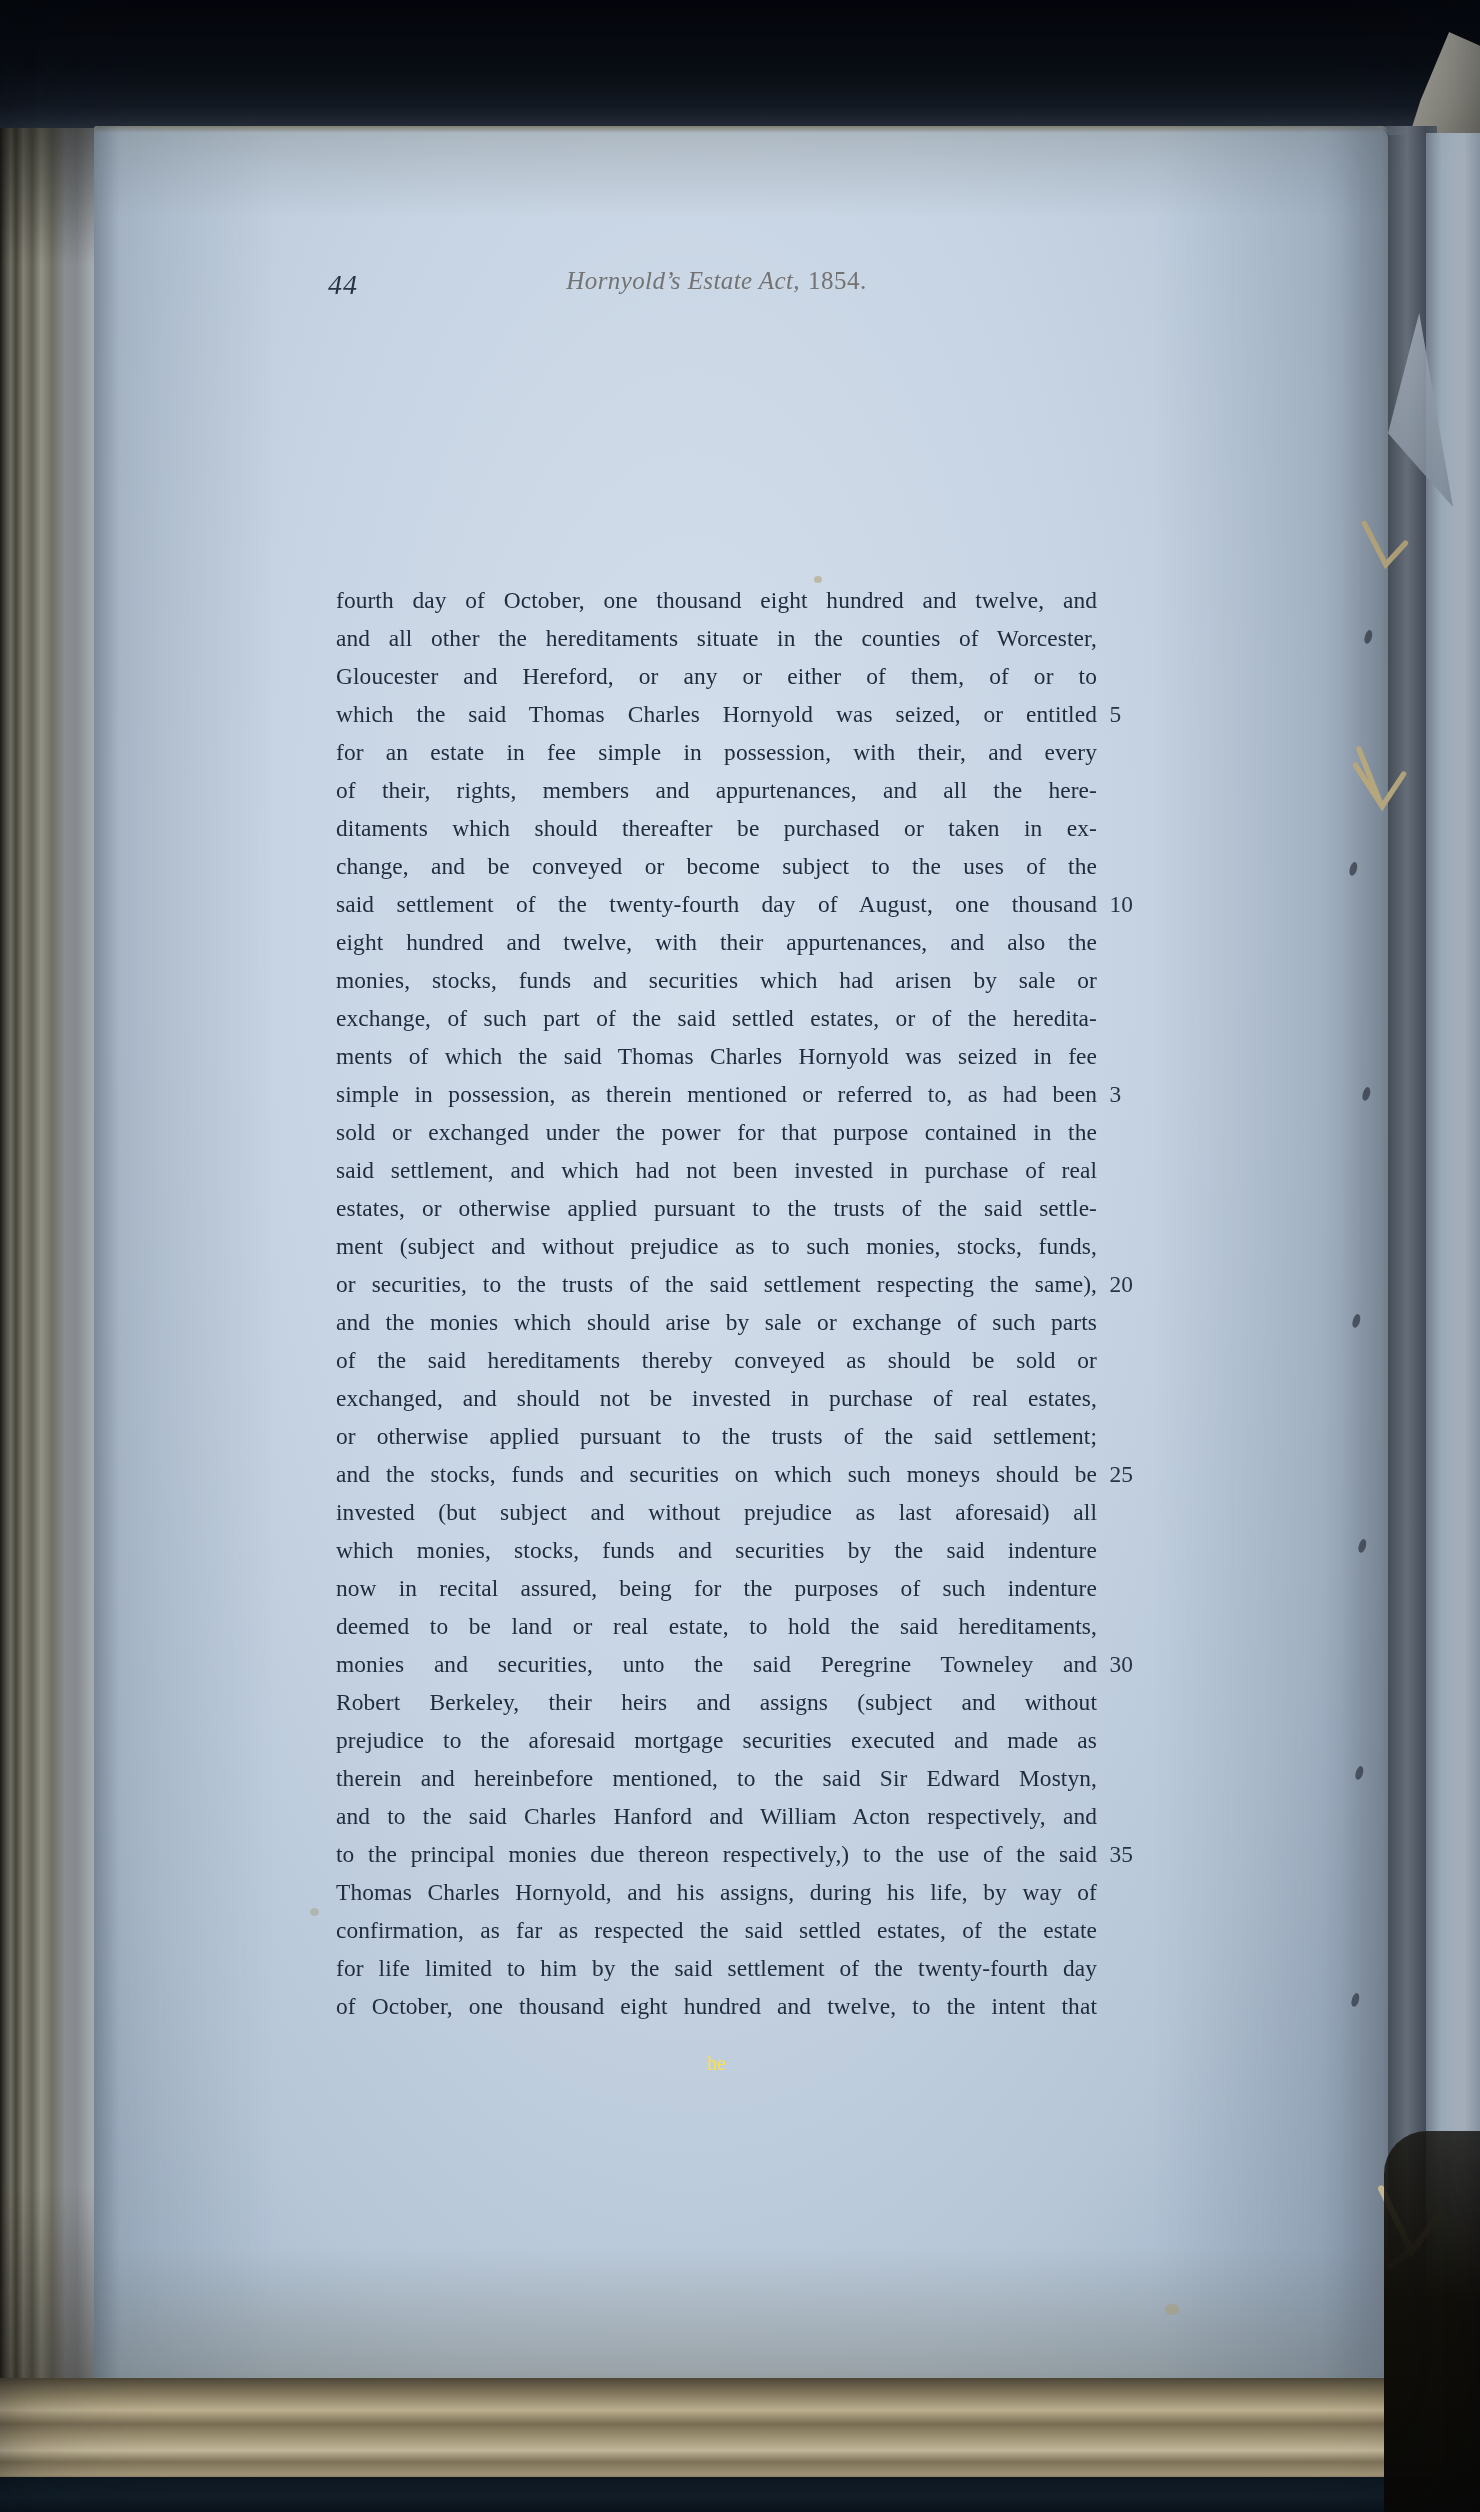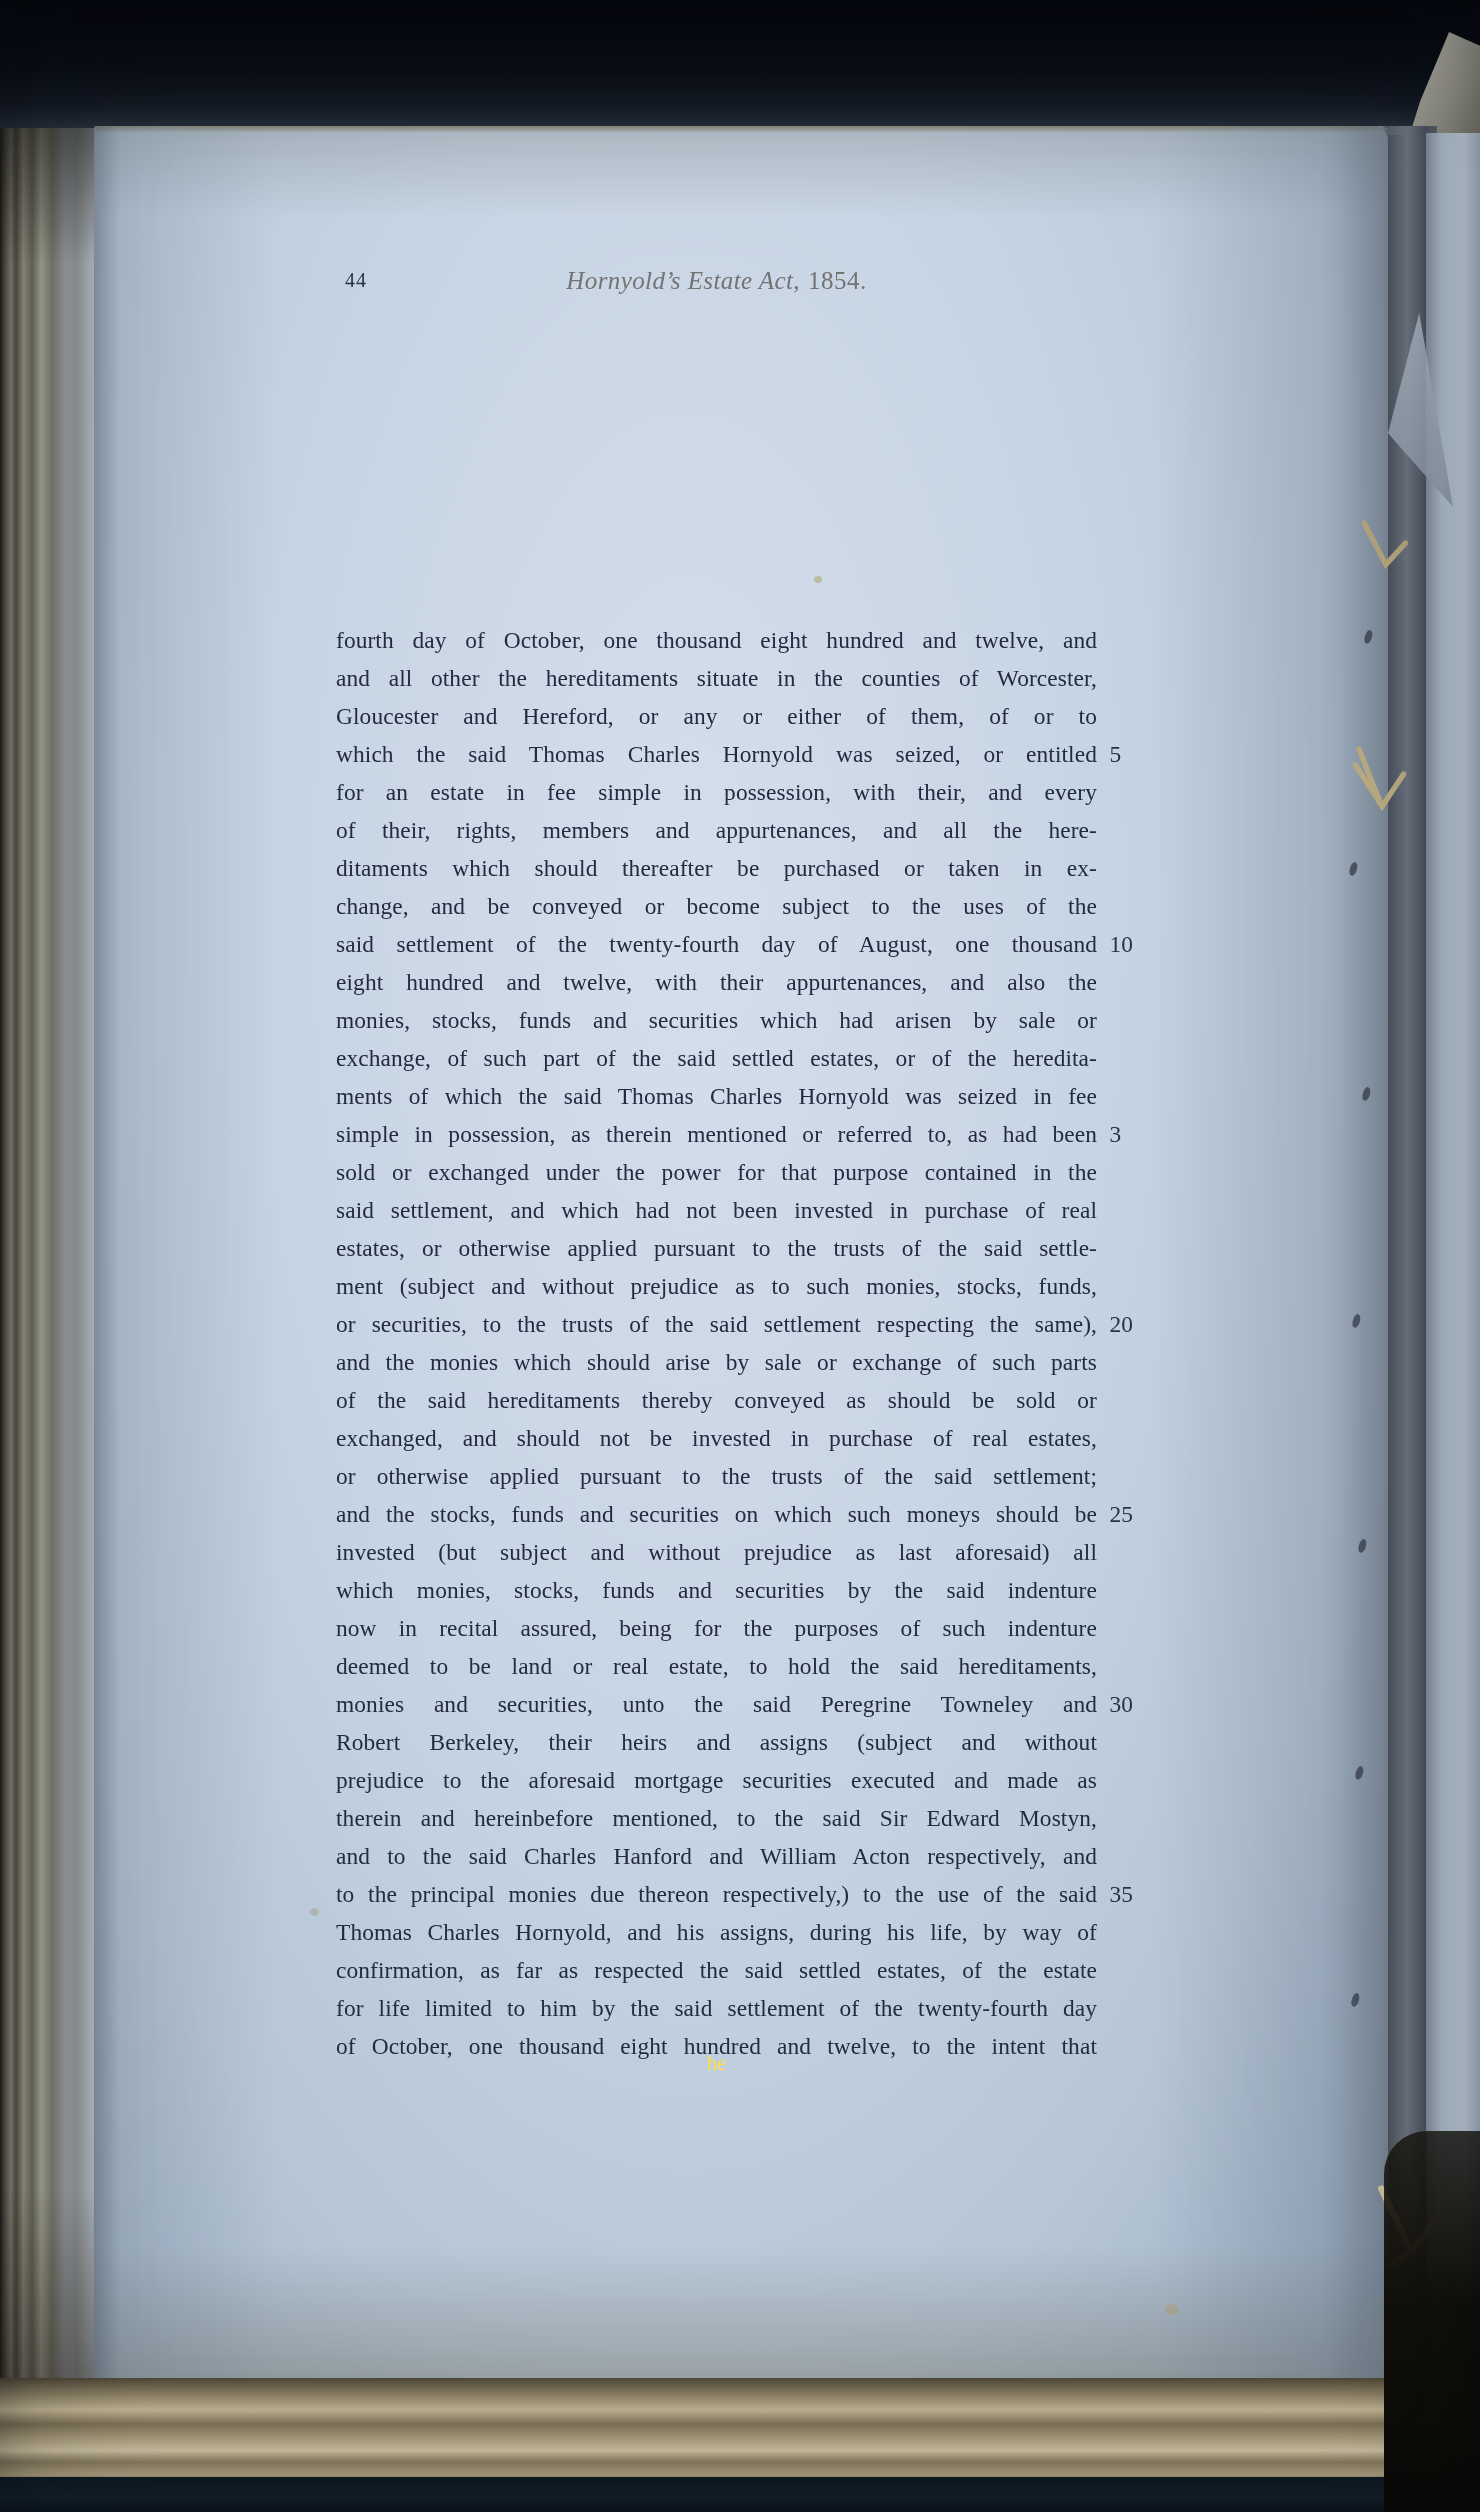--- a/index.html
+++ b/index.html
@@ -43,28 +43,28 @@
     background:linear-gradient(90deg,#7e8a98 0%,#aebdcd 28%,#c6d3e1 70%,#b2c1d1 100%);}
   .corner-shadow{position:absolute;left:1384px;top:2131px;width:96px;height:381px;z-index:5;border-radius:43px 0 0 0;
     background:linear-gradient(180deg,rgba(24,22,16,.82) 0%,#12100a 45%,#0a0906 100%);}
   .fragment-tr{position:absolute;left:1397px;top:32px;width:84px;height:142px;z-index:1;
     background:linear-gradient(135deg,#b8b6ab 0%,#94938a 55%,#6f6e64 100%);
     clip-path:polygon(28% 48%,62% 0,100% 10%,100% 78%,48% 100%,12% 78%);}
   .stitch{position:absolute;z-index:4;}
   .hole{position:absolute;width:7.2px;height:13.5px;border-radius:45% 55% 50% 50%;
     background:#343b48;opacity:.75;transform:rotate(18deg);z-index:3;}
   
-  .pagenum{position:absolute;left:345px;top:269px;z-index:5;
-    font-size:20px;color:#2a3347;letter-spacing:0.9px;}
+  .pagenum{position:absolute;left:328px;top:269px;z-index:5;
+    font-size:28px;color:#2a3347;letter-spacing:0.9px;font-style:italic;}
   .header{position:absolute;left:336px;top:267px;width:761px;z-index:5;
     text-align:center;font-size:25px;color:#737373;}
   .hd-italic{font-style:italic;letter-spacing:0.4px;}
   .hd-year{font-style:normal;margin-left:8px;letter-spacing:0.5px;}
   .text-block{position:absolute;left:336px;top:581px;width:761px;z-index:5;
-    font-size:23.4px;color:#222c3f;margin-top:40px;}
+    font-size:23.4px;color:#222c3f;}
   .line{position:relative;height:38px;line-height:38px;}
   .line-text{display:block;text-align:justify;text-align-last:justify;
     letter-spacing:0.1px;word-spacing:0.5px;white-space:nowrap;}
   .line-num{position:absolute;left:calc(100% + 12.6px);top:0;width:54px;
     text-align:left;font-size:23.4px;color:#283246;}
   .catchword-row{position:absolute;left:336px;top:2044px;width:761px;z-index:5;
     text-align:center;font-size:20px;line-height:38px;color:#fde047;}
   
   .vignette{position:absolute;inset:0;z-index:9;pointer-events:none;
     box-shadow:inset 0 0 144px rgba(8,10,16,.38), inset 0 0 38px rgba(8,10,16,.18);}

